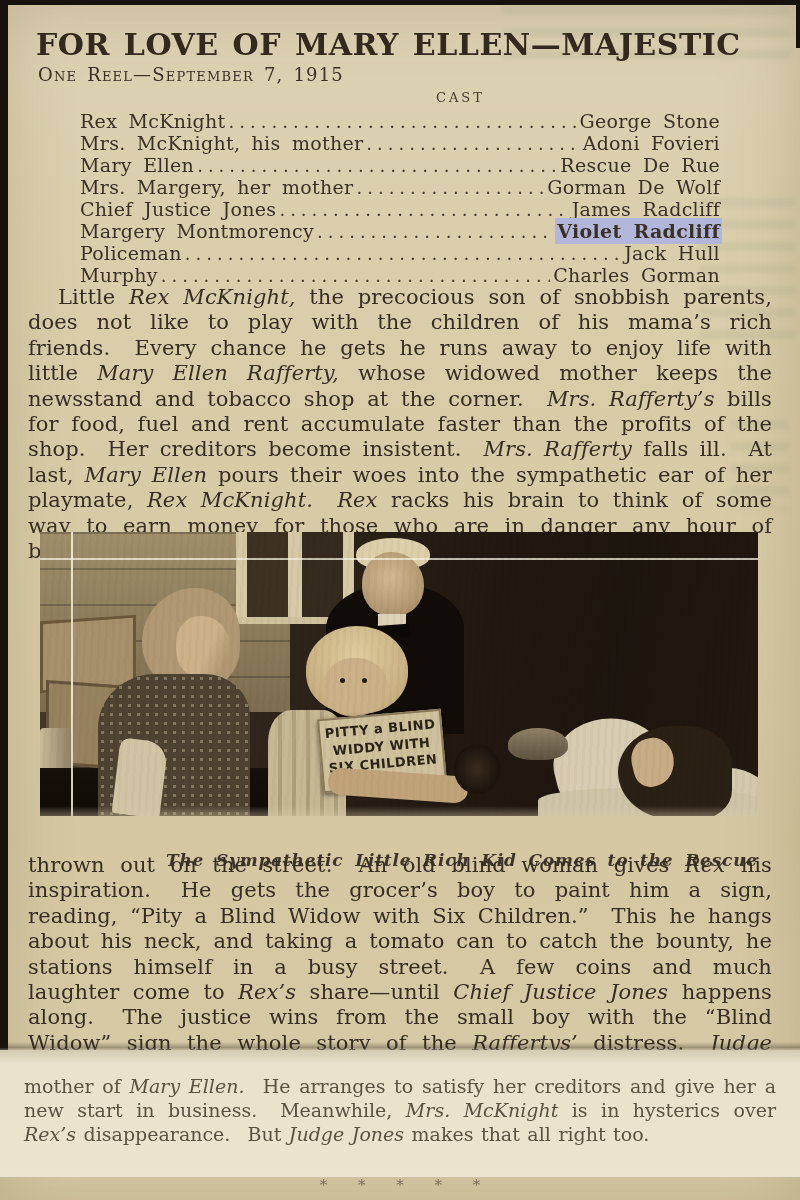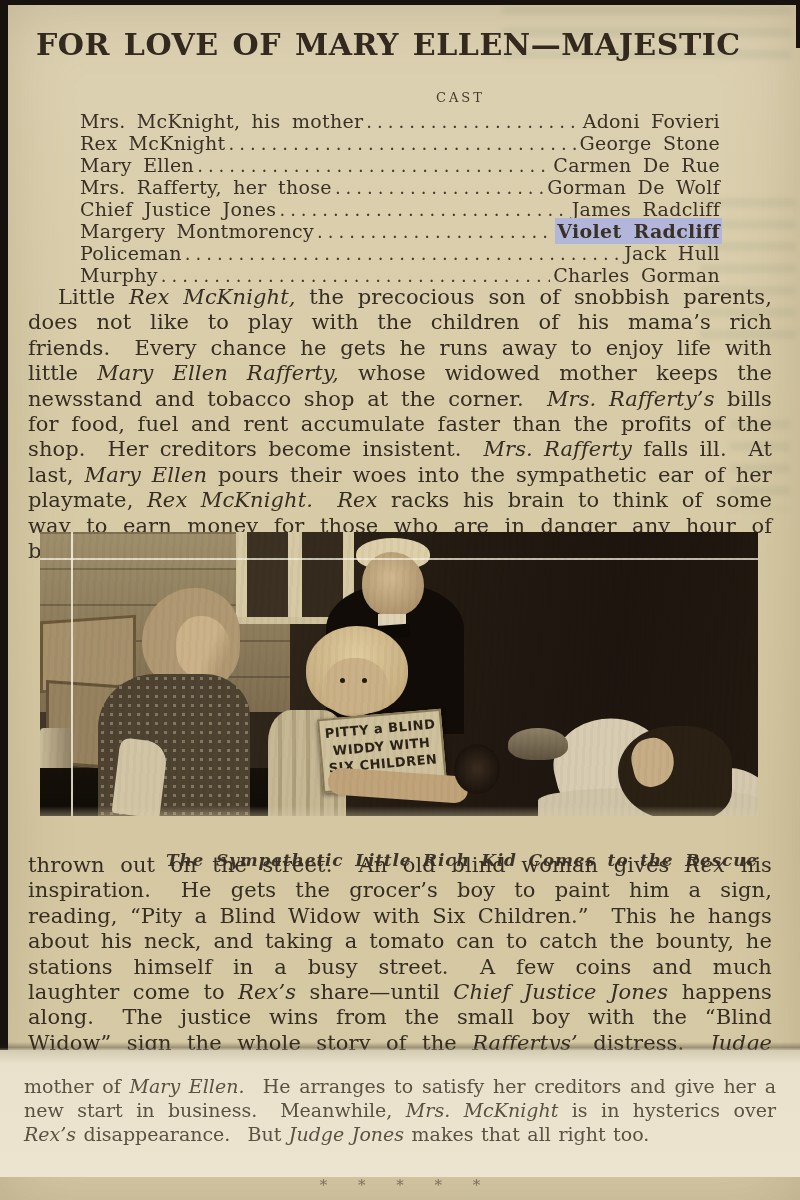--- a/index.html
+++ b/index.html
@@ -133,41 +133,42 @@
 
   <div class="edge-top"></div>
   <div class="edge-left"></div>
   <div class="edge-right"></div>
 
   <div class="smudge s1"></div>
   <div class="smudge s2"></div>
   <div class="smudge s3"></div>
 
   <h1 class="title">FOR LOVE OF MARY ELLEN—MAJESTIC</h1>
+  <div class="subtitle">One Reel—September 7, 1915</div>
 
   <div class="cast-heading">CAST</div>
 
   <div class="cast-list">
     <div class="cast-row">
+      <span class="role">Rex McKnight</span>
+        <span class="leader"></span>
+        <span class="actor">George Stone</span>
+    </div>
+    <div class="cast-row">
       <span class="role">Mrs. McKnight, his mother</span>
         <span class="leader"></span>
         <span class="actor">Adoni Fovieri</span>
     </div>
     <div class="cast-row">
-      <span class="role">Rex McKnight</span>
-        <span class="leader"></span>
-        <span class="actor">George Stone</span>
-    </div>
-    <div class="cast-row">
       <span class="role">Mary Ellen</span>
         <span class="leader"></span>
-        <span class="actor">Carmen De Rue</span>
-    </div>
-    <div class="cast-row">
-      <span class="role">Mrs. Rafferty, her those</span>
+        <span class="actor">Rescue De Rue</span>
+    </div>
+    <div class="cast-row">
+      <span class="role">Mrs. Margery, her mother</span>
         <span class="leader"></span>
         <span class="actor">Gorman De Wolf</span>
     </div>
     <div class="cast-row">
       <span class="role">Chief Justice Jones</span>
         <span class="leader"></span>
         <span class="actor">James Radcliff</span>
     </div>
     <div class="cast-row">
       <span class="role">Margery Montmorency</span>

